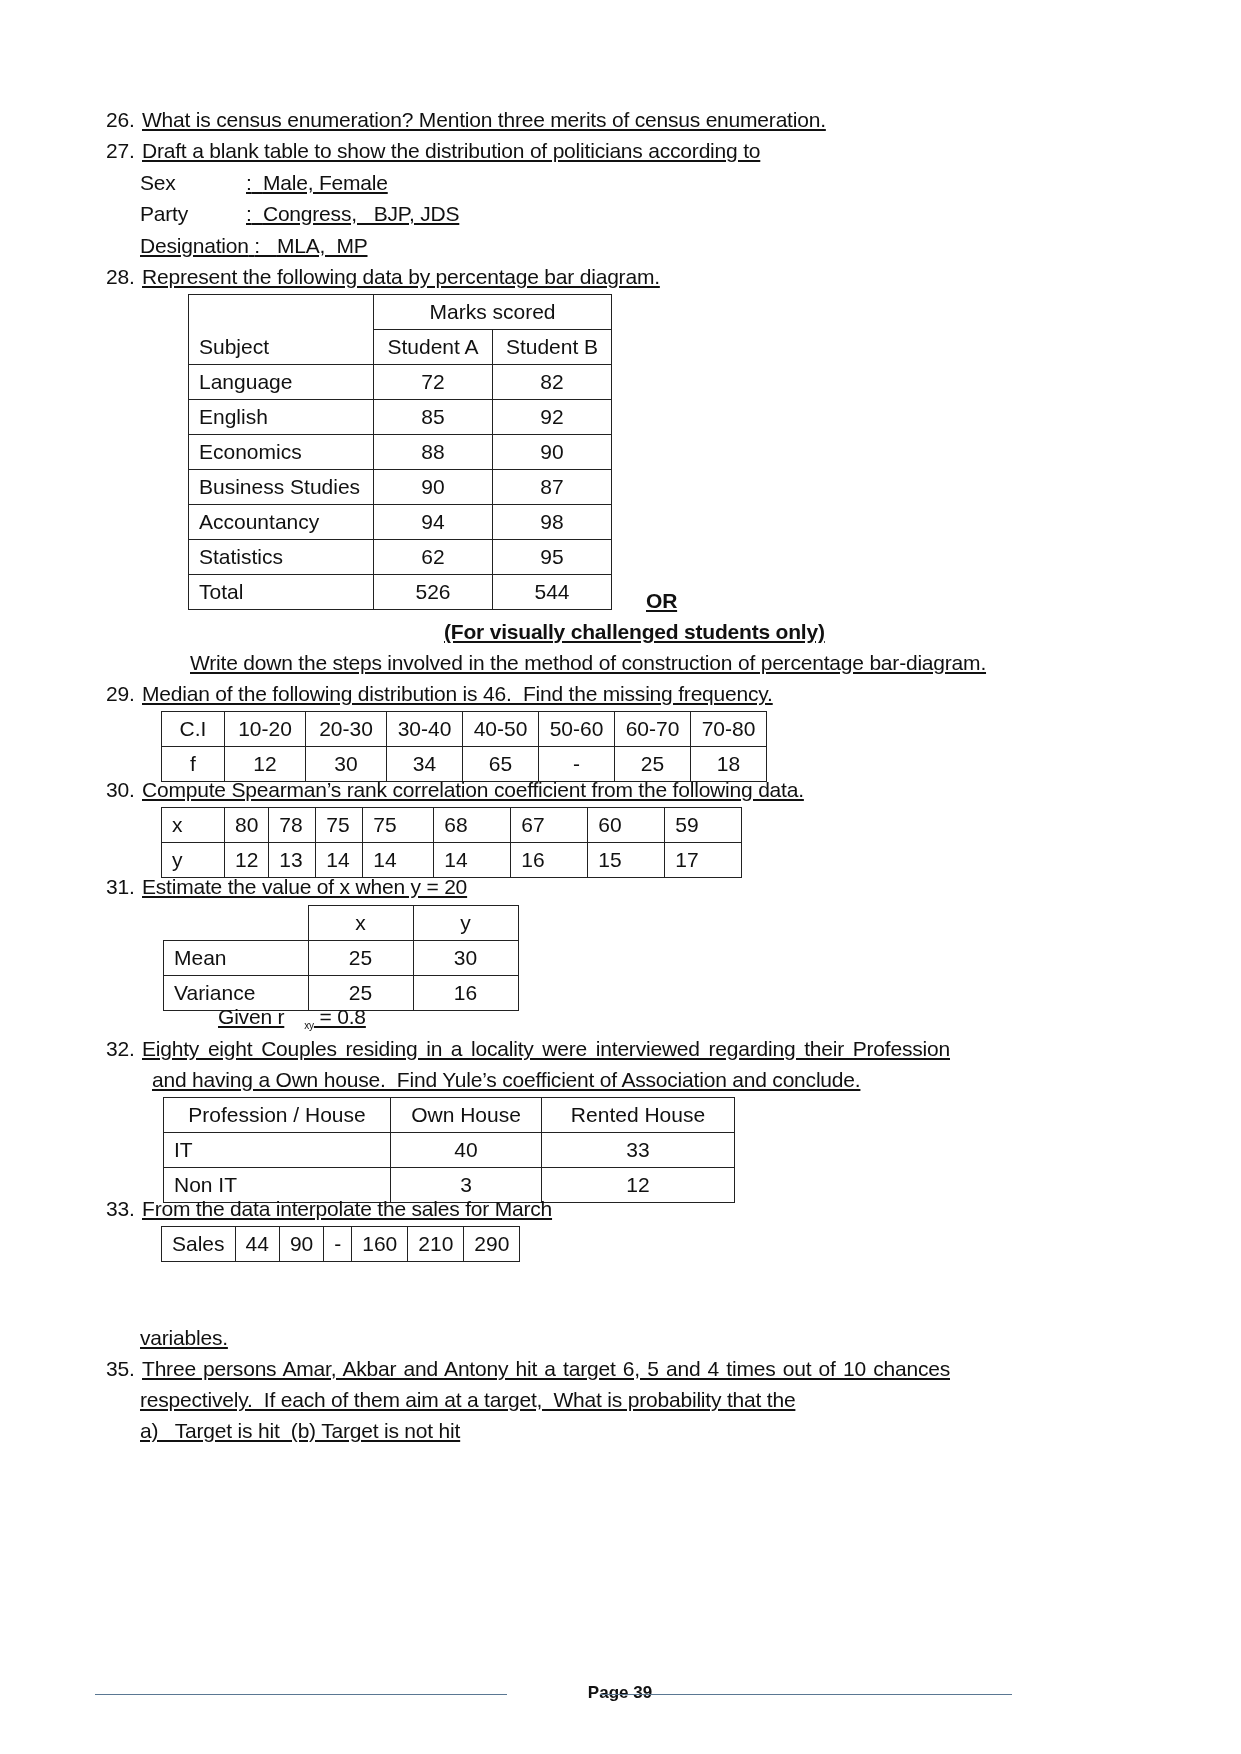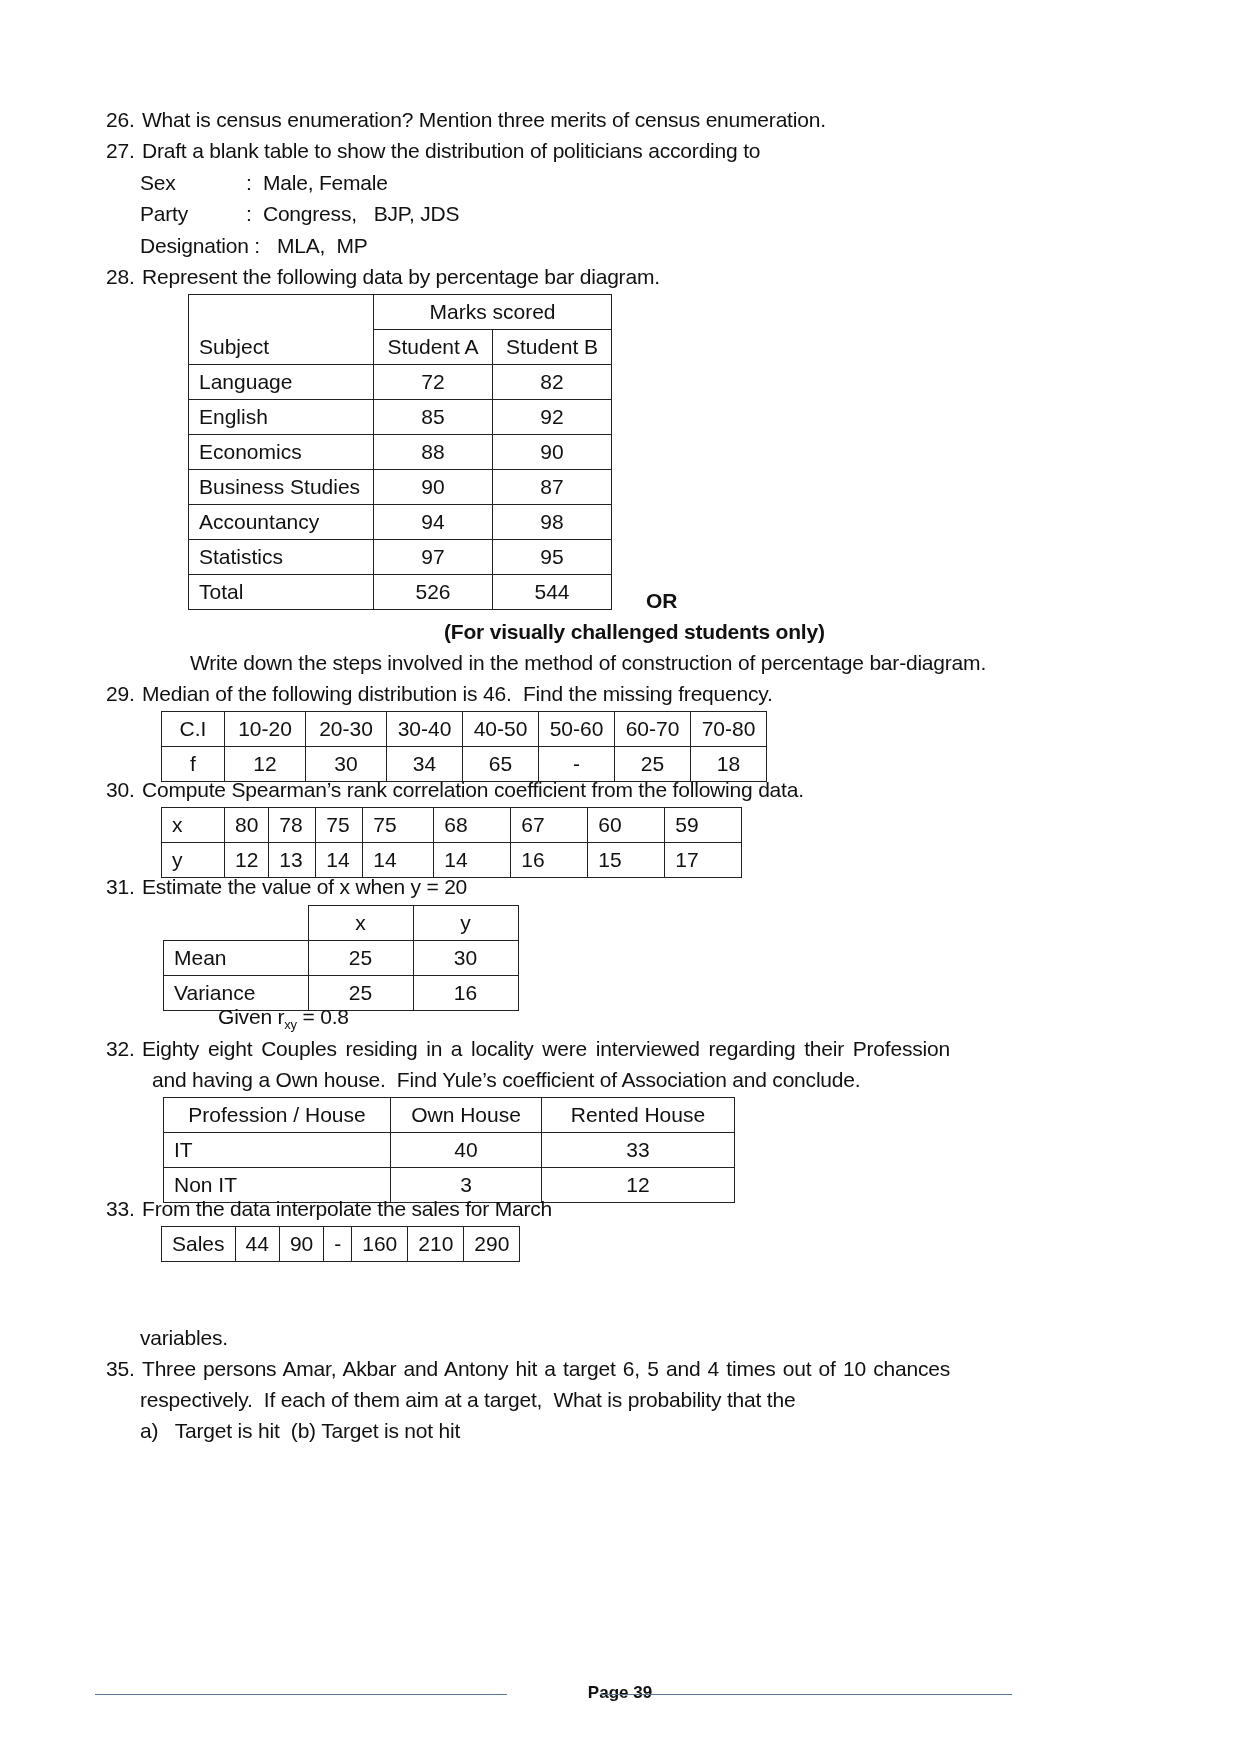--- a/index.html
+++ b/index.html
@@ -1,27 +1,27 @@
 <!DOCTYPE html>
 <html><head>
 <meta charset="utf-8">
 <style>
   html, body { margin: 0; padding: 0; background: #ffffff; }
   body { width: 1241px; height: 1754px; position: relative; overflow: hidden;
          font-family: "Liberation Sans", "DejaVu Sans", sans-serif; color: #111; }
   .page { position: absolute; left: 0; top: 0; width: 1241px; height: 1754px; }
-  .line { position: absolute; font-size: 21px; line-height: 26px; white-space: nowrap; letter-spacing: -0.2px; }
+  .line { position: absolute; font-size: 21px; line-height: 26px; white-space: nowrap; letter-spacing: -0.2px; text-decoration: underline; }
   .num { display: inline-block; width: 36px; }
   table { position: absolute; border-collapse: collapse; font-size: 21px; }
   td { border: 1.3px solid #222; padding: 0 10px; height: 34px; line-height: 30px; white-space: nowrap; }
   td.c { text-align: center; }
   td.l { text-align: left; }
   td.blank-top { border-top: none; border-left: none; }
   .bold { font-weight: bold; }
-  .sub { font-size: 13px; vertical-align: -5px; }
+  .sub { font-size: 10px; vertical-align: -5px; margin-left: 20px; }
   .footer-rule { position: absolute; top: 1694px; height: 1px; background: #5a7792; }
   .footer-text { position: absolute; top: 1683px; left: 580px; width: 80px; text-align: center;
                  font-weight: bold; font-size: 17px; }
   .kv-label { display: inline-block; width: 120px; }
 </style>
 </head>
 <body>
 
 <div class="page">
 
@@ -75,21 +75,21 @@
       <td class="c">90</td>
       <td class="c">87</td>
     </tr>
     <tr>
       <td class="l">Accountancy</td>
       <td class="c">94</td>
       <td class="c">98</td>
     </tr>
     <tr>
       <td class="l">Statistics</td>
-      <td class="c">97</td>
+      <td class="c">62</td>
       <td class="c">95</td>
     </tr>
     <tr>
       <td class="l">Total</td>
       <td class="c">526</td>
       <td class="c">544</td>
     </tr>
   </tbody>
     </table>
 

